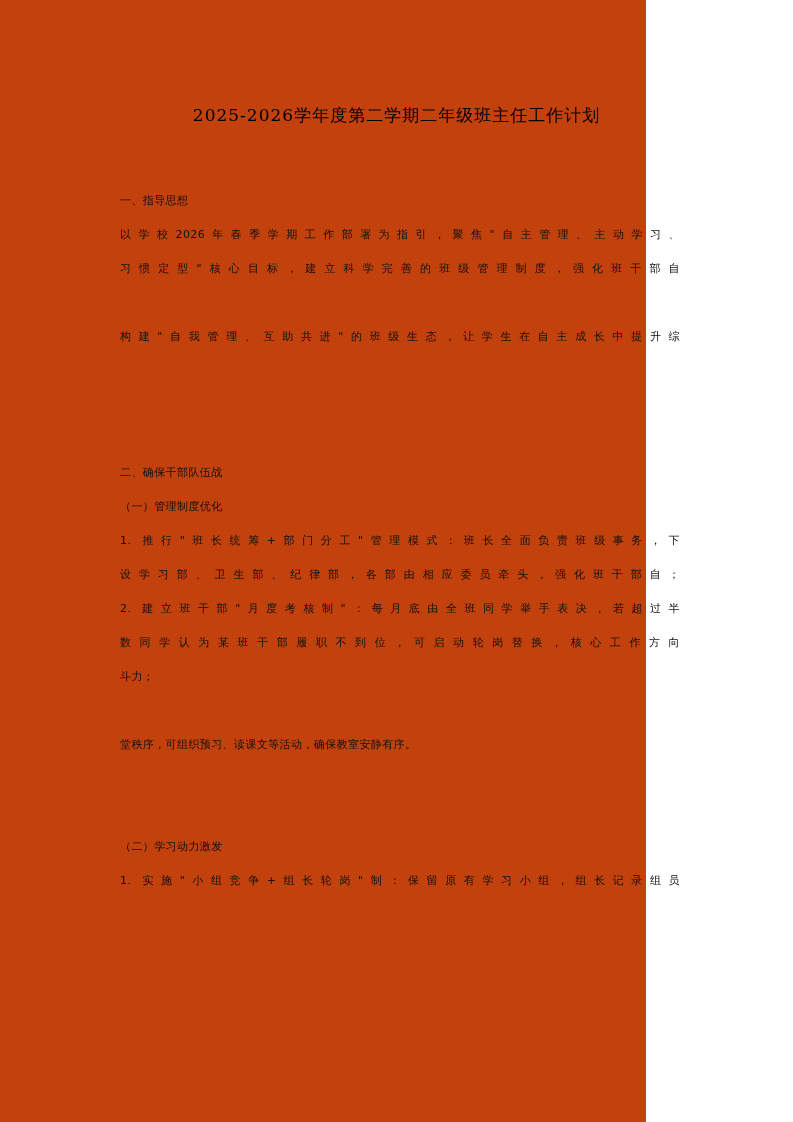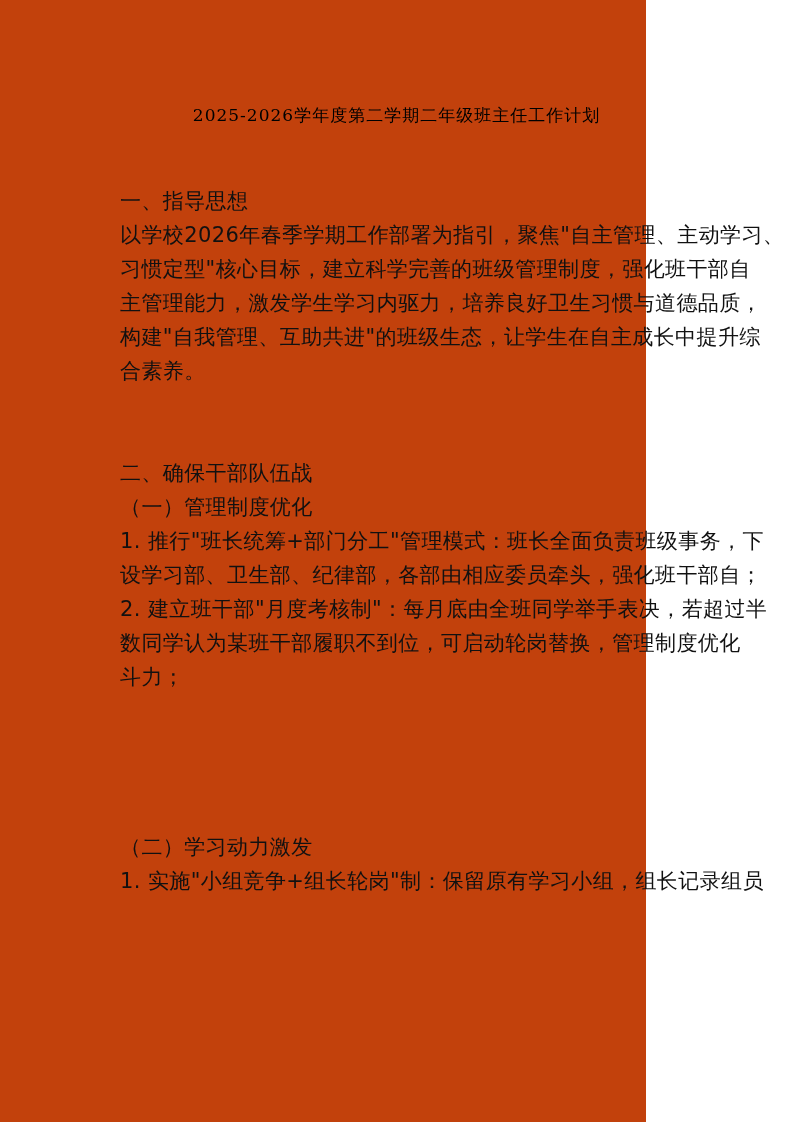--- a/index.html
+++ b/index.html
@@ -1,41 +1,40 @@
 <!DOCTYPE html>
 <html><head>
 <meta charset="utf-8">
 <style>
   html, body { margin:0; padding:0; background:#ffffff; }
   body { width:793px; height:1122px; position:relative; overflow:hidden;
          font-family:"DejaVu Sans", "Liberation Sans", sans-serif; color:#111; }
   .page { position:absolute; left:0; top:0; width:646px; height:1122px; background:#c2410c; }
   .title { position:absolute; top:104px; left:0; width:793px; text-align:center;
            font-family:"DejaVu Serif", "Liberation Serif", serif; font-size:17px; letter-spacing:1px; color:#000; }
-  .line { position:absolute; left:120px; width:560px; font-size:21px; line-height:22px;
+  .line { position:absolute; left:120px; width:560px; font-size:11px; line-height:22px;
           white-space:nowrap; letter-spacing:0.4px; color:#111; }
   .justify { text-align:justify; text-align-last:justify; }
 </style>
 </head>
 <body>
 
 <div class="page">
   <div class="title">2025-2026学年度第二学期二年级班主任工作计划</div>
 
   <div class="line" style="top:190px">一、指导思想</div>
   <div class="line justify" style="top:224px">以学校2026年春季学期工作部署为指引，聚焦"自主管理、主动学习、</div>
   <div class="line justify" style="top:258px">习惯定型"核心目标，建立科学完善的班级管理制度，强化班干部自</div>
-  <div class="line justify" style="top:292px">主管理能力，激发学生学习内驱力，培养良好卫生习惯与道德品质，</div>
   <div class="line justify" style="top:326px">构建"自我管理、互助共进"的班级生态，让学生在自主成长中提升综</div>
-  <div class="line" style="top:360px">合素养。</div>
 
   <div class="line" style="top:462px">二、确保干部队伍战</div>
   <div class="line" style="top:496px">（一）管理制度优化</div>
 
   <div class="line justify" style="top:530px">1. 推行"班长统筹+部门分工"管理模式：班长全面负责班级事务，下</div>
   <div class="line justify" style="top:564px">设学习部、卫生部、纪律部，各部由相应委员牵头，强化班干部自；</div>
   <div class="line justify" style="top:598px">2. 建立班干部"月度考核制"：每月底由全班同学举手表决，若超过半</div>
-  <div class="line justify" style="top:632px">数同学认为某班干部履职不到位，可启动轮岗替换，管理制度优化</div>
+  <div class="line justify" style="top:632px">数同学认为某班干部履职不到位，可启动轮岗替换，核心工作方向</div>
   <div class="line" style="top:666px">斗力；</div>
+  <div class="line" style="top:734px">堂秩序，可组织预习、读课文等活动，确保教室安静有序。</div>
 
   <div class="line" style="top:836px">（二）学习动力激发</div>
   <div class="line justify" style="top:870px">1. 实施"小组竞争+组长轮岗"制：保留原有学习小组，组长记录组员</div>
 </div>
 
 </body></html>

